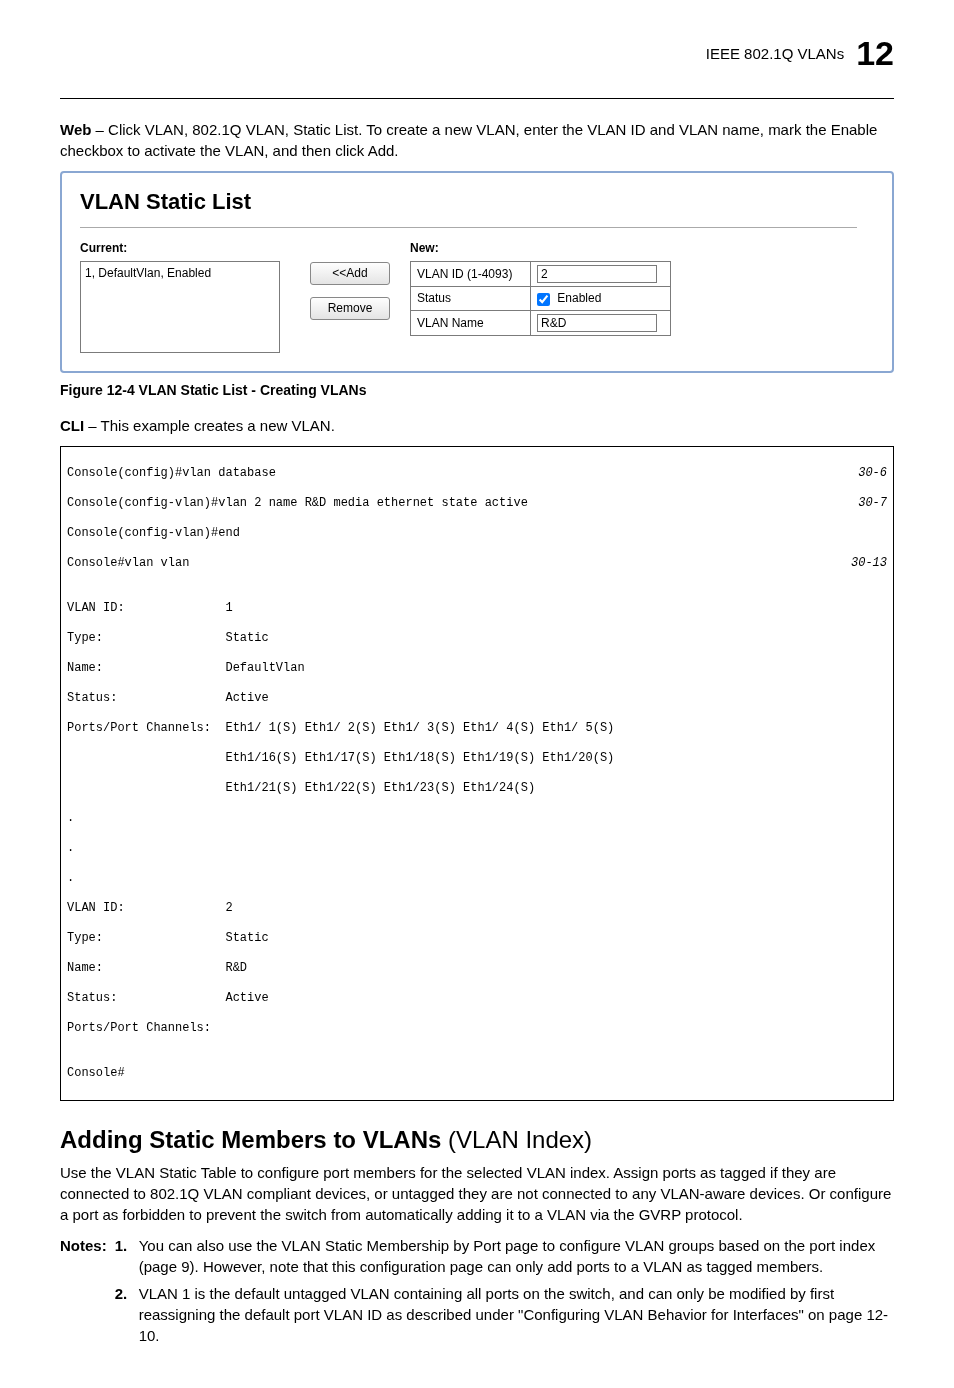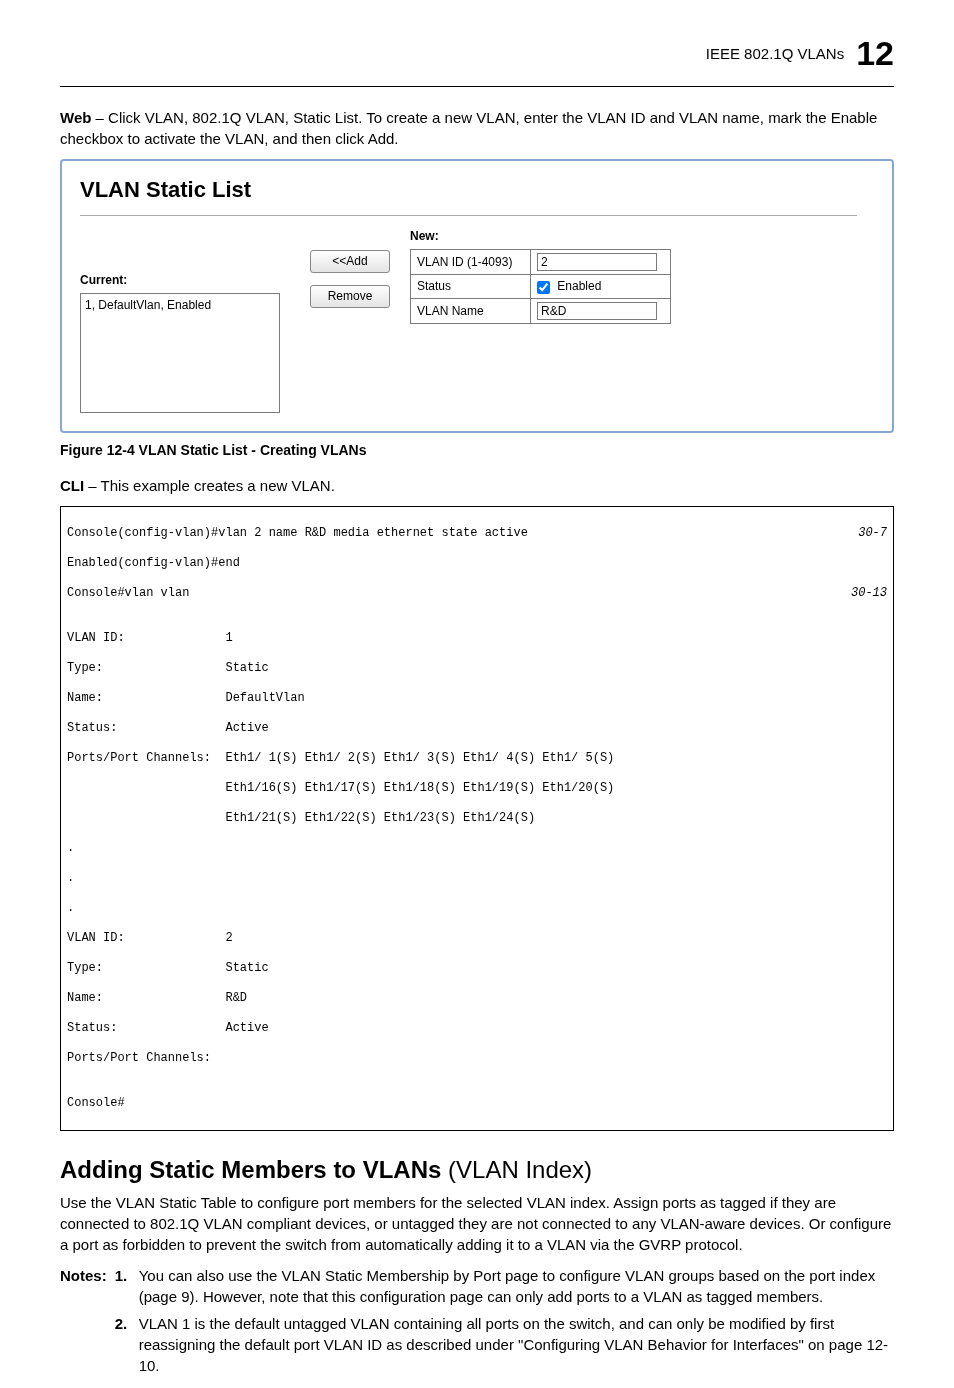--- a/index.html
+++ b/index.html
@@ -11,21 +11,21 @@
     background: #fff;
     color: #000;
     font-size: 15px;
     line-height: 1.4;
   }
   .header-row {
     display: flex;
     justify-content: flex-end;
     align-items: center;
     gap: 12px;
-    margin-bottom: 12px;
+    margin-bottom: 24px;
   }
   .header-text { font-size: 15px; }
   .header-num {
     font-family: "Arial Black", Arial, sans-serif;
     font-size: 34px;
     font-weight: 900;
   }
   .header-divider {
     border: none;
     border-top: 1px solid #000;
@@ -43,25 +43,25 @@
     margin-bottom: 6px;
   }
   .panel-title {
     font-size: 22px;
     font-weight: 700;
     padding-bottom: 10px;
     border-bottom: 1px solid #aaa;
     margin-bottom: 12px;
   }
   .form-row { display: flex; align-items: flex-start; gap: 20px; }
-  .col-current { width: 210px; margin-top: 44px; }
+  .col-current { width: 210px; }
   .label-bold { font-weight: 700; font-size: 12px; margin-bottom: 4px; }
   .listbox {
     width: 200px;
-    height: 120px;
+    height: 92px;
     border: 1px solid #7b7b7b;
     background: #fff;
     font-size: 12px;
     padding: 2px;
   }
   .listbox-item { padding: 1px 2px; }
   .btn-col { display: flex; flex-direction: column; gap: 12px; margin-top: 22px; }
   .winbtn {
     font-size: 12px;
     padding: 2px 6px;
@@ -169,22 +169,23 @@
   </div>
 </div>
 
 <div class="fig-caption">Figure 12-4   VLAN Static List - Creating VLANs</div>
 
 <p class="para">
   <b>CLI</b> – This example creates a new VLAN.
 </p>
 
 <div class="cli-box">
+<div class="cliline"><span>Console(config)#vlan database</span><span class="cli-right">30-6</span></div>
 <div class="cliline"><span>Console(config-vlan)#vlan 2 name R&amp;D media ethernet state active</span><span class="cli-right">30-7</span></div>
-<div>Enabled(config-vlan)#end</div>
+<div>Console(config-vlan)#end</div>
 <div class="cliline"><span>Console#vlan vlan</span><span class="cli-right">30-13</span></div>
 <div></div>
 <div>VLAN ID:              1</div>
 <div>Type:                 Static</div>
 <div>Name:                 DefaultVlan</div>
 <div>Status:               Active</div>
 <div>Ports/Port Channels:  Eth1/ 1(S) Eth1/ 2(S) Eth1/ 3(S) Eth1/ 4(S) Eth1/ 5(S)</div>
 <div>                      Eth1/16(S) Eth1/17(S) Eth1/18(S) Eth1/19(S) Eth1/20(S)</div>
 <div>                      Eth1/21(S) Eth1/22(S) Eth1/23(S) Eth1/24(S)</div>
 <div>.</div>

